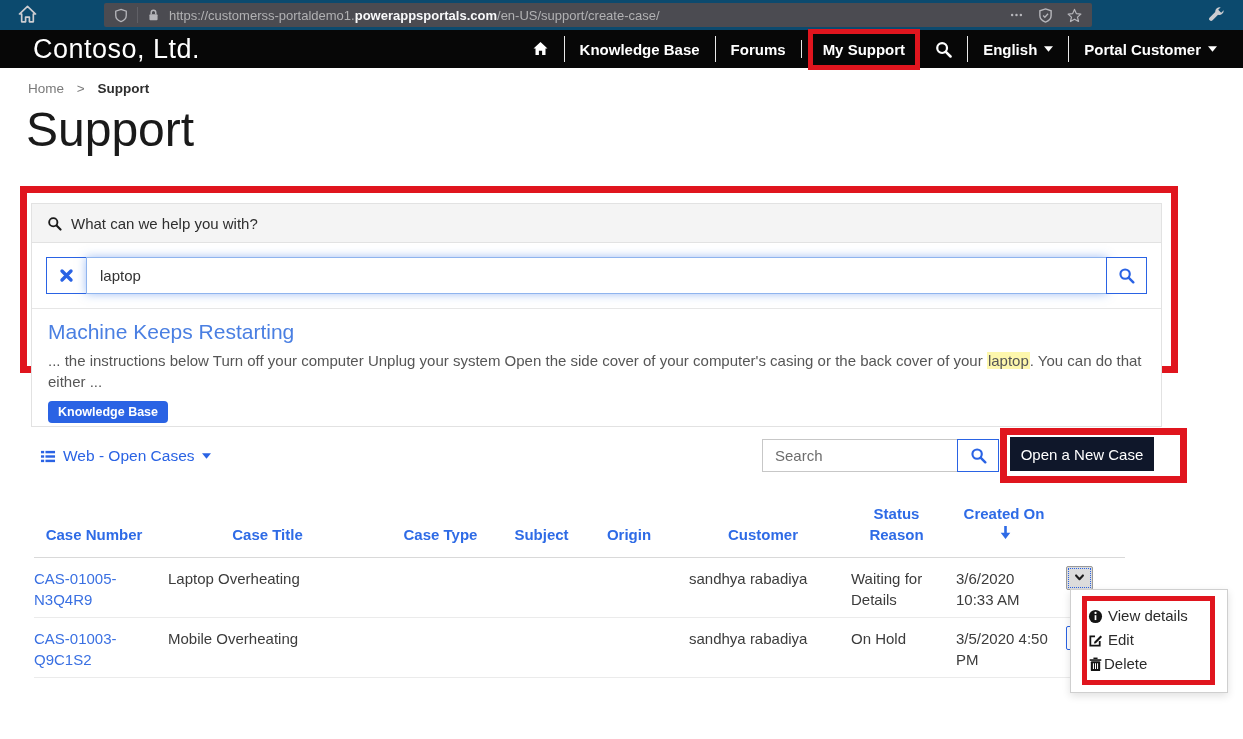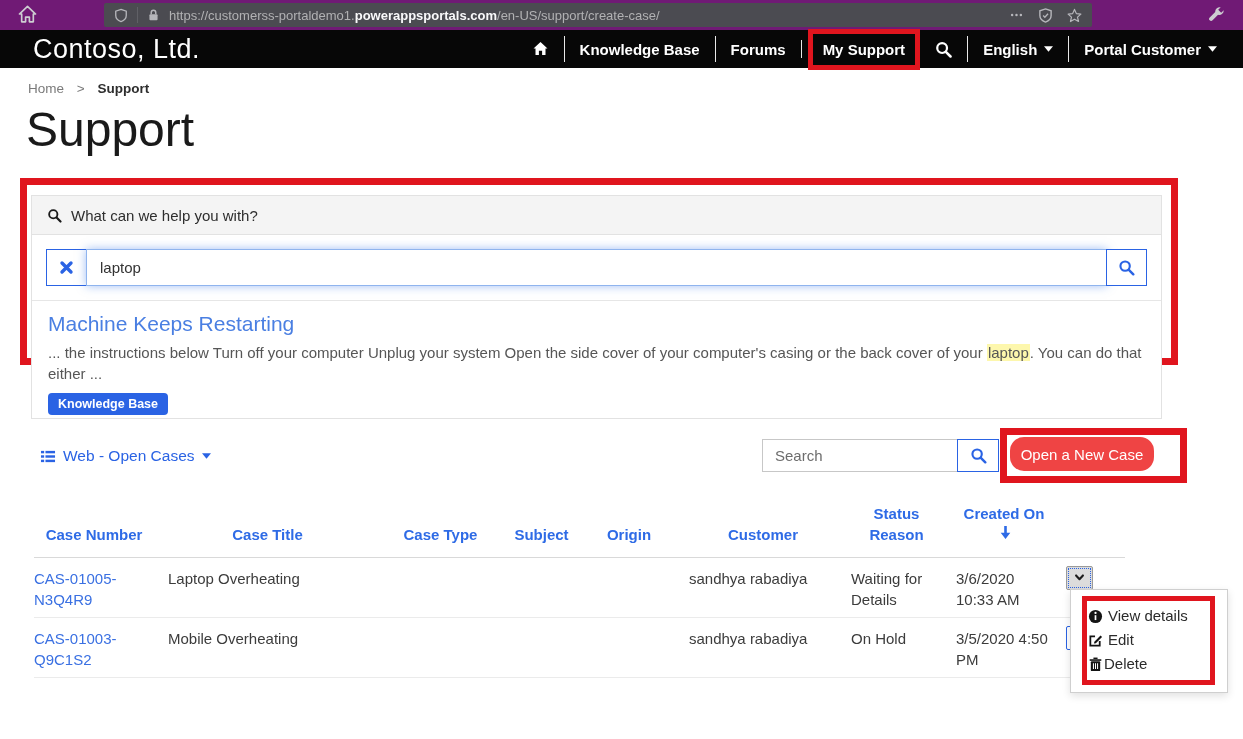--- a/index.html
+++ b/index.html
@@ -1,21 +1,21 @@
 <!DOCTYPE html>
 <html><head>
 <meta charset="utf-8">
 <style>
   * { box-sizing: border-box; margin: 0; padding: 0; }
   html,body { width:1243px; height:739px; }
   body { font-family:"Liberation Sans","DejaVu Sans",sans-serif; background:#fff; }
   .screen { position:relative; width:1243px; height:739px; overflow:hidden; background:#fff; }
 
   
-  .browser-bar { position:absolute; top:0; left:0; right:0; height:30px; background:#701a75; }
+  .browser-bar { position:absolute; top:0; left:0; right:0; height:30px; background:#0c4a6e; }
   .b-home { position:absolute; left:18px; top:5px; color:#cdcdd1; }
   .url-bar { position:absolute; left:104px; top:3px; width:988px; height:24px; background:#4b4b51;
              border-radius:2px; display:flex; align-items:center; padding:0 10px; }
   .url-bar .usep { width:1px; height:16px; background:#606066; margin:0 9px; }
   .url-text { font-size:13px; color:#b1b1b3; margin-left:9px; white-space:nowrap; overflow:hidden; }
   .url-text b { color:#f9f9fa; font-weight:600; }
   .url-spacer { flex:1; }
   .uicon { color:#b6b6bb; display:inline-flex; margin-left:14px; }
   .b-wrench { position:absolute; right:18px; top:6px; color:#cdcdd1; }
 
@@ -36,21 +36,21 @@
   .breadcrumb { position:absolute; left:28px; top:81px; font-size:13.5px; color:#7a7a7a; }
   .breadcrumb a { color:#7a7a7a; text-decoration:none; }
   .bc-sep { margin:0 9px; }
   .bc-cur { color:#2e2e2e; font-weight:700; }
   .page-title { position:absolute; left:26px; top:102px; font-size:48px; font-weight:300; color:#1a1a1a; }
 
   
   .annotation-box { border:7px solid #e0151e; }
 
   
-  .faq-red { position:absolute; left:20px; top:178px; width:1158px; height:187px;text-decoration:underline; }
+  .faq-red { position:absolute; left:20px; top:186px; width:1158px; height:187px;text-decoration:underline; }
   .faq-panel { position:absolute; left:4px; top:10px; width:1131px; height:224px;
                border:1px solid #e2e2e2; background:#fff; overflow:hidden; }
   .faq-header { height:39px; background:#f4f4f4; border-bottom:1px solid #e2e2e2;
                 display:flex; align-items:center; padding:0 15px; gap:9px;
                 font-size:15px; color:#2e2e2e; }
   .faq-header .hicon { color:#1a1a1a; display:inline-flex; }
   .faq-body { padding:14px 14px 0; }
   .input-group { display:flex; height:37px; }
   .ig-btn { width:41px; height:37px; border:1px solid #2a63e4; background:#fff; color:#2a63e4;
             display:flex; align-items:center; justify-content:center; cursor:pointer; }
@@ -68,22 +68,22 @@
   .view-selector { position:absolute; left:40px; top:447px; display:flex; align-items:center; gap:7px;
                    color:#2a63e4; font-size:15.5px; text-decoration:none; }
   .search-group { position:absolute; left:762px; top:439px; display:flex; height:33px; }
   .search-group input { width:196px; height:33px; border:1px solid #c7c7c7; padding:0 12px;
                         font-size:15px; color:#333; outline:none; }
   .search-group input::placeholder { color:#6d6d6d; }
   .search-group button { width:42px; height:33px; margin-left:-1px; border:1px solid #2a63e4;
                          background:#fff; color:#2a63e4; display:flex; align-items:center;
                          justify-content:center; cursor:pointer; }
   .newcase-red { position:absolute; left:1000px; top:428px; width:187px; height:55px; }
-  .btn-primary { margin:2px 0 0 3px; width:144px; height:34px; background:#ef4444; color:#fff;
-                 font-size:15px; border:none; border-radius:14px; cursor:pointer;
+  .btn-primary { margin:2px 0 0 3px; width:144px; height:34px; background:#0f172a; color:#fff;
+                 font-size:15px; border:none; border-radius:0; cursor:pointer;
                  font-family:"Liberation Sans","DejaVu Sans",sans-serif; }
 
   
   .cases-table { position:absolute; left:34px; top:497px; width:1091px; border-collapse:collapse;
                  table-layout:fixed; }
   .cases-table th { color:#2e6be6; font-weight:700; font-size:15px; text-align:center;
                     vertical-align:bottom; padding:0 14px 12px 0; height:60px; line-height:21px;
                     border-bottom:1px solid #d9d9d9; }
   .cases-table td { font-size:15px; color:#3c3c3c; vertical-align:top; padding:10px 14px 0 0;
                     height:60px; line-height:21px; border-bottom:1px solid #ebebeb; }

